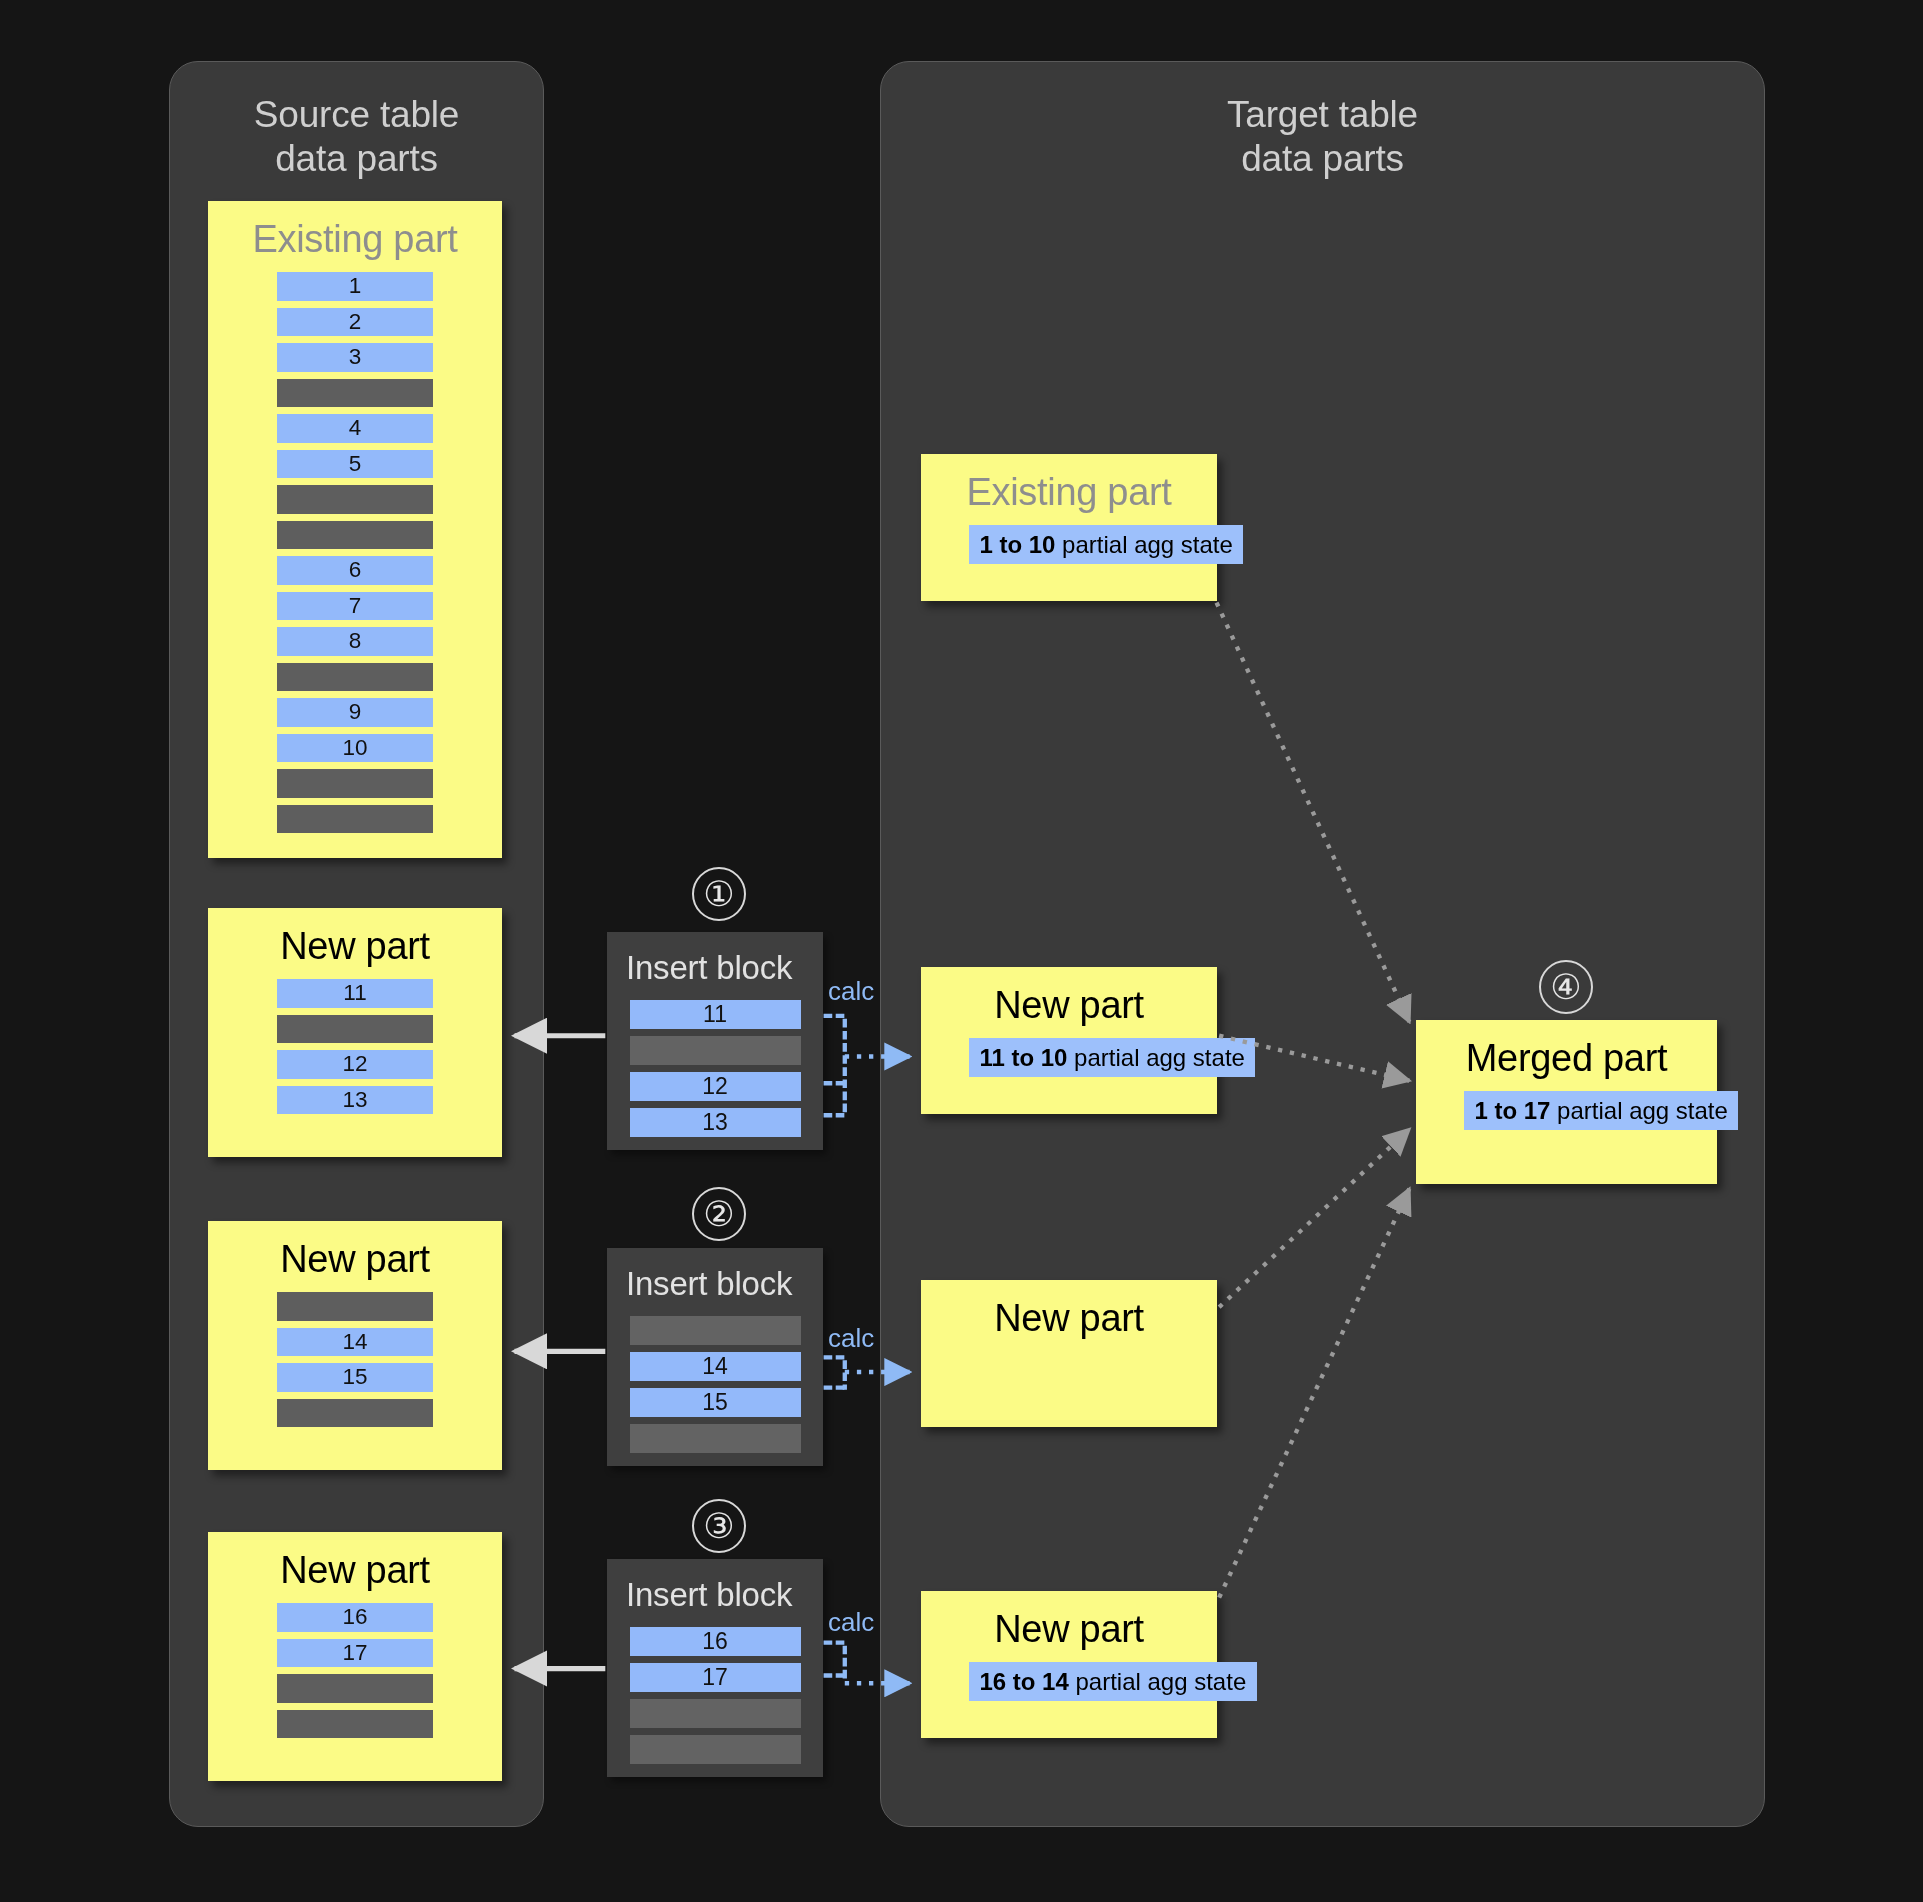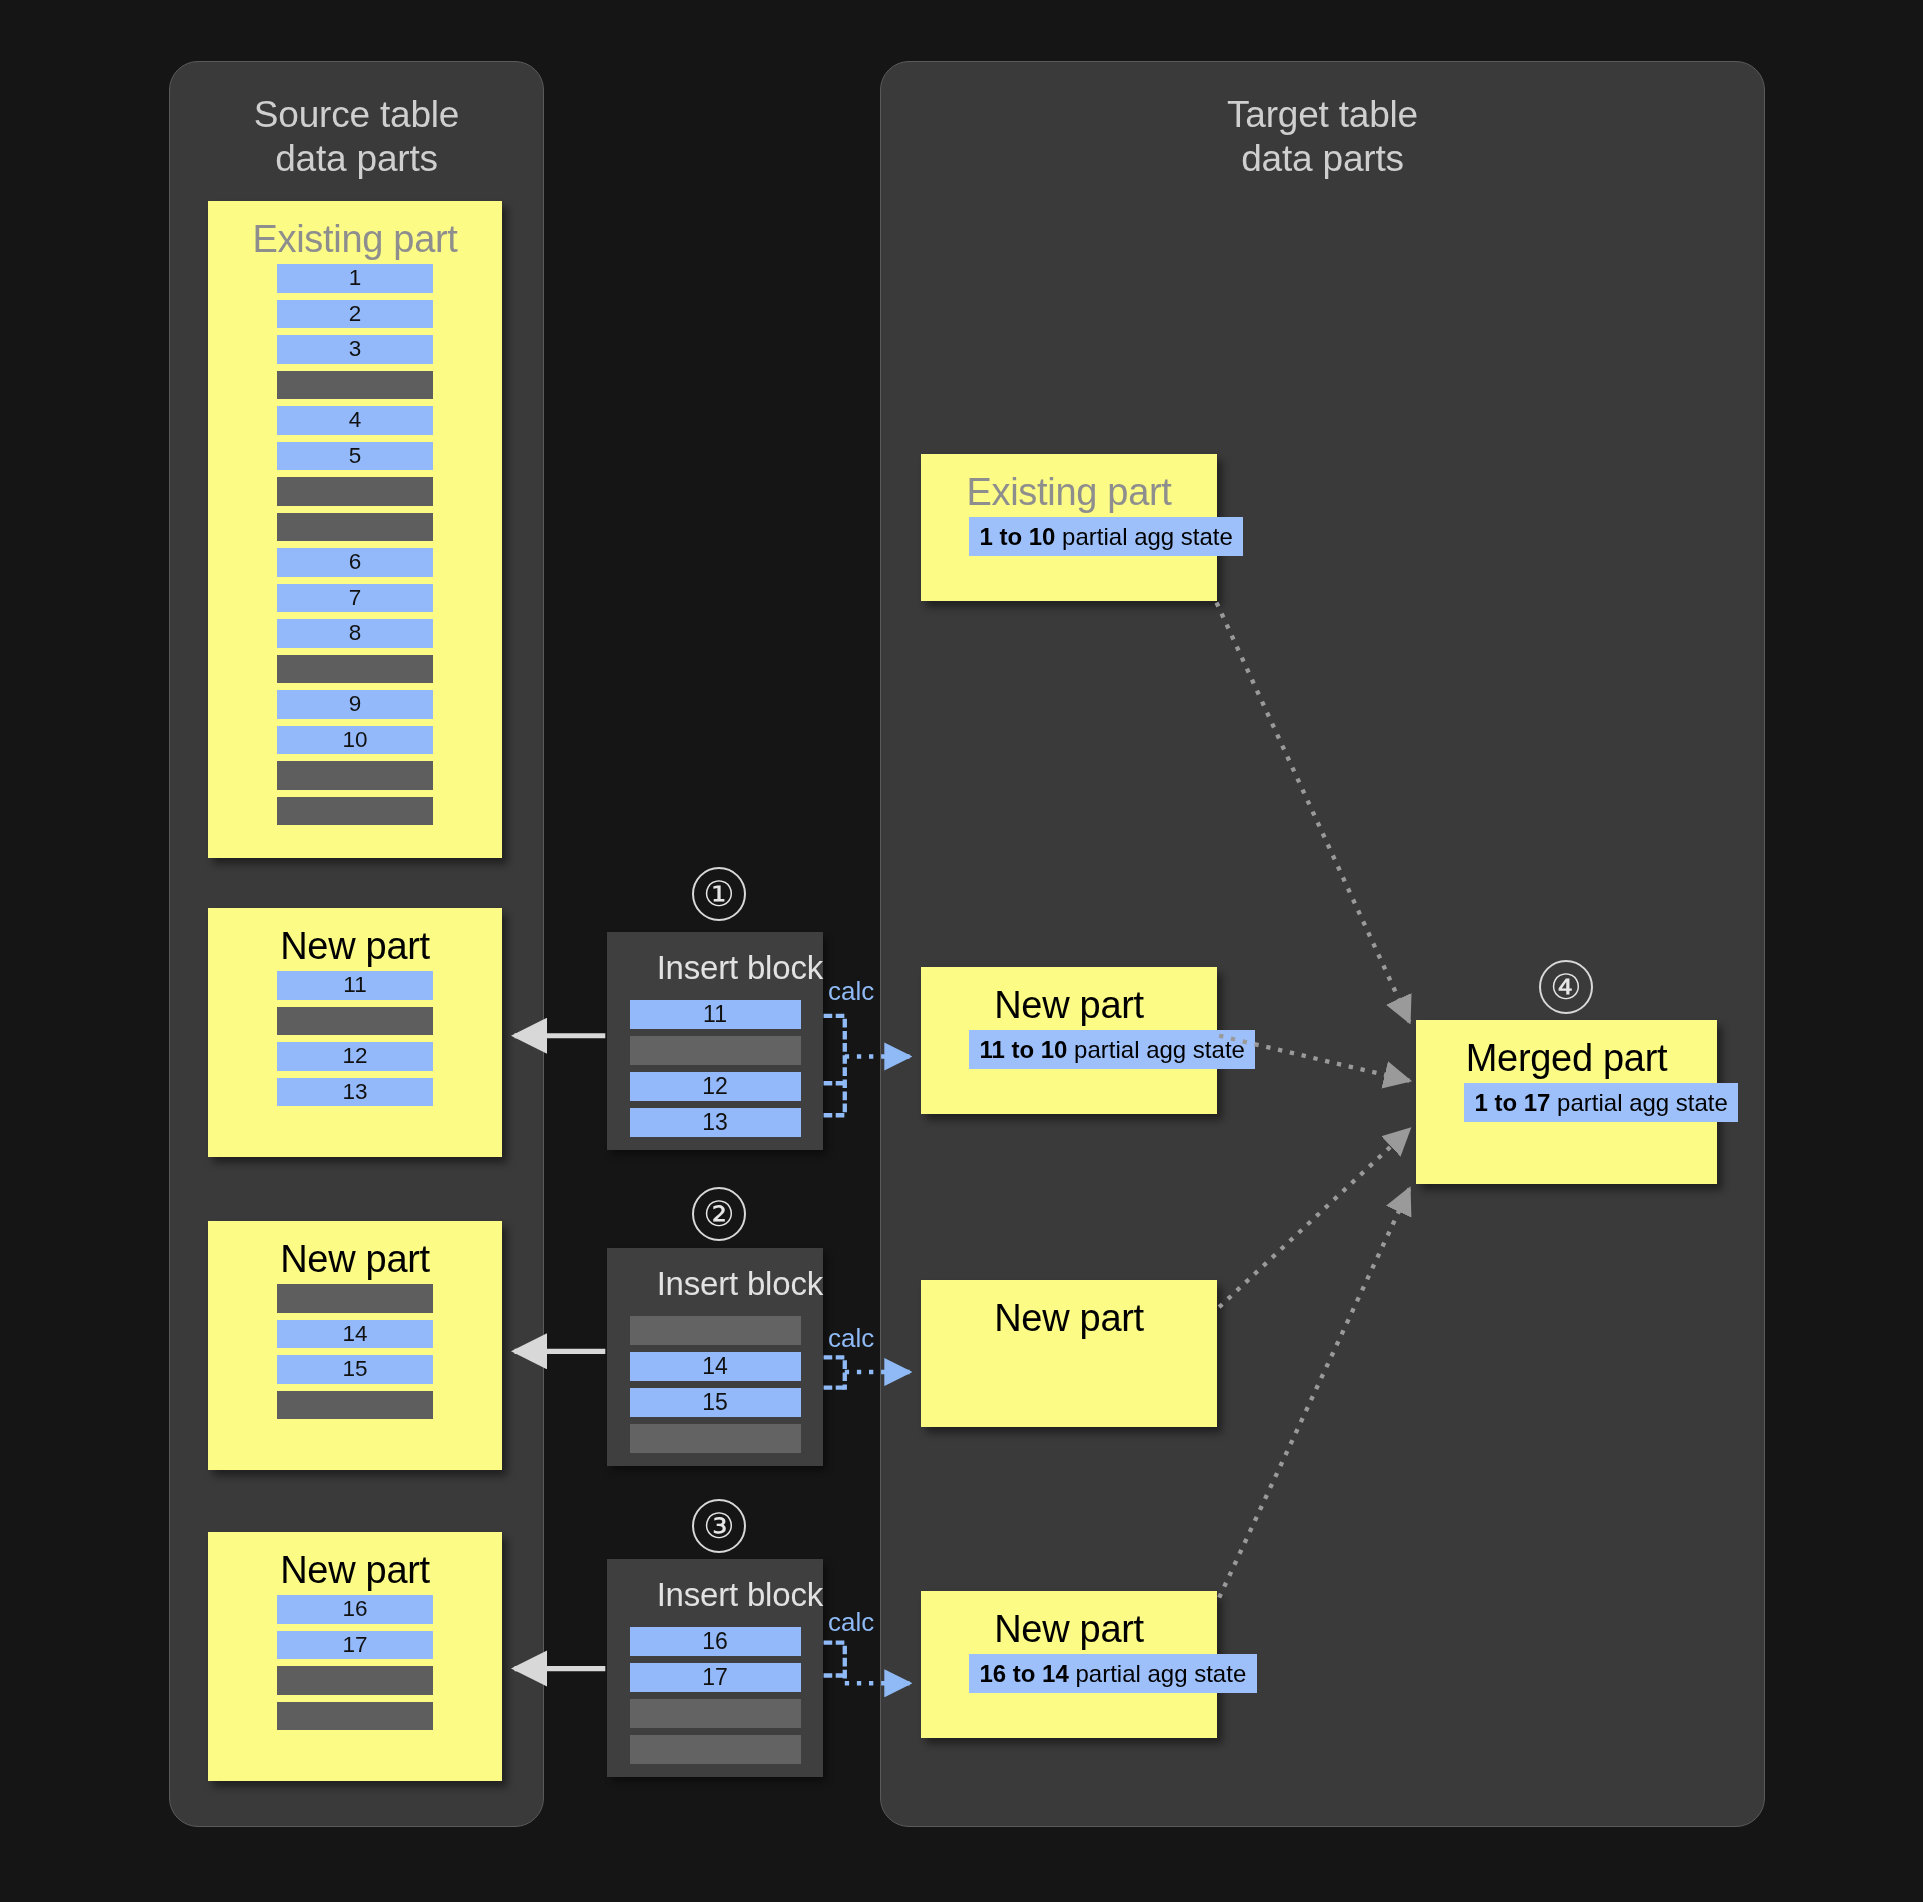--- a/index.html
+++ b/index.html
@@ -58,21 +58,21 @@
     background: #fbfb86;
     box-sizing: border-box;
     box-shadow: 5.2px 6px 7.8px rgba(0,0,0,0.45);
   }
   .part-title {
     text-align: center;
     font-size: 38px;
     line-height: 1;
     color: #000;
     padding-top: 19px;
-    padding-bottom: 6px;
+    padding-bottom: 14px;
     letter-spacing: -0.3px;
   }
   .part-title.muted { color: #8e8e8e; }
 
   .rows {
     padding: 0 0 15.6px 0;
   }
   .row {
     height: 28.5px;
     margin: 0 auto 7px auto;
@@ -105,21 +105,20 @@
     background: #3f3f3f;
     box-sizing: border-box;
     box-shadow: 4.3px 5.2px 7px rgba(0,0,0,0.4);
   }
   .insert-title {
     color: #e2e2e2;
     font-size: 33px;
     line-height: 1;
     padding: 19px 0 15.6px 19px;
     letter-spacing: -0.2px;
-    text-align: right;
   }
   .ib-rows { padding: 0 22.5px 22.5px 22.5px; }
   .ib-row {
     height: 29px;
     margin-bottom: 7px;
     font-size: 23px;
     line-height: 29px;
     text-align: center;
     color: #111;
   }

